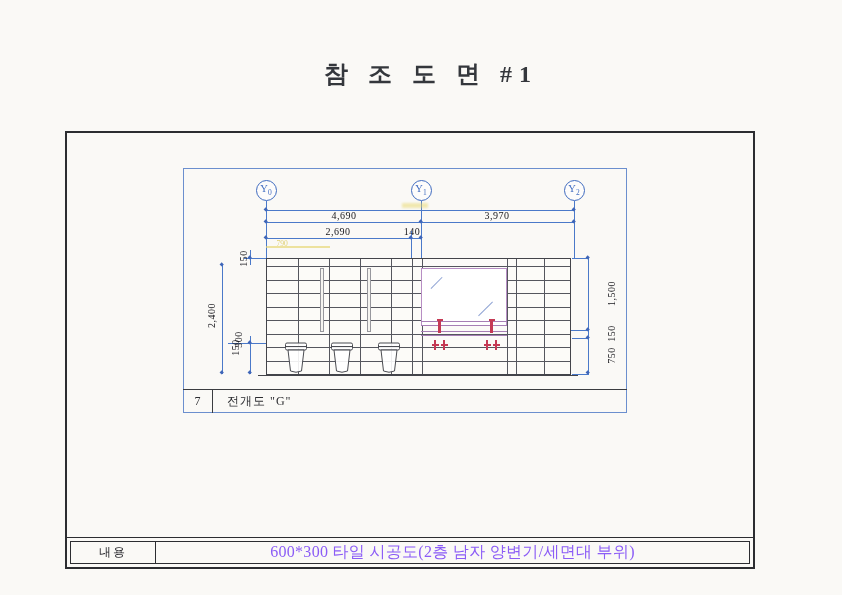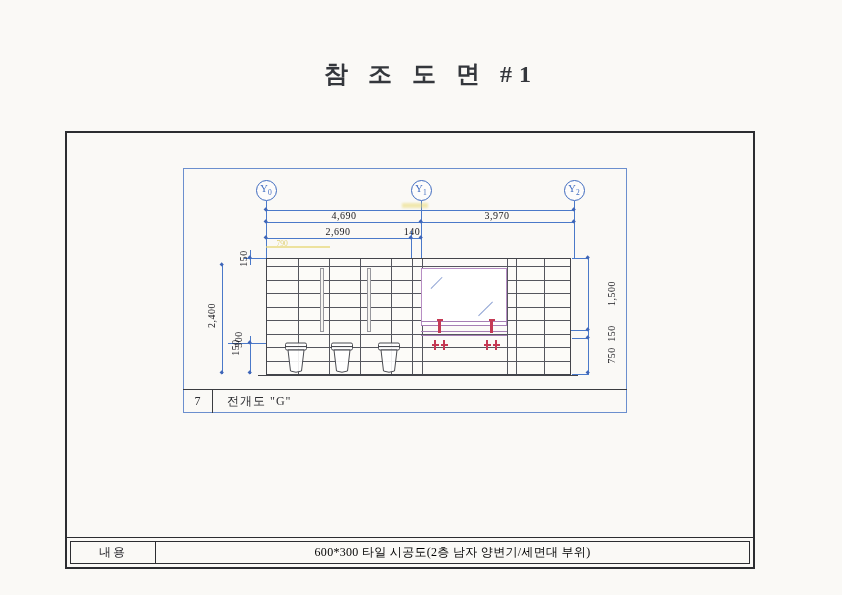--- a/index.html
+++ b/index.html
@@ -47,21 +47,21 @@
   .footer-inner{
     position:absolute;left:3px;right:3px;top:3px;bottom:3px;
     border:1.3px solid #2c2d31;display:flex;
   }
   .footer-label{
     width:84px;border-right:1.3px solid #2c2d31;display:flex;align-items:center;justify-content:center;
     font-size:12px;color:#26262b;letter-spacing:2px;
   }
   .footer-content{
     flex:1;display:flex;align-items:center;justify-content:center;
-    font-size:12px;color:#000000;letter-spacing:0.3px;
+    font-size:16px;color:#8b5cf6;letter-spacing:0.3px;
   }
   
   .ymark{
     position:absolute;width:21px;height:21px;border:1.4px solid #3f6bc0;border-radius:50%;
     box-sizing:border-box;color:#3f6bc0;font-size:10.5px;
     display:flex;align-items:center;justify-content:center;background:rgba(255,255,255,.5);
   }
   .ymark sub{font-size:7.5px;}
   
   .bh{position:absolute;height:1.1px;background:#4a79c9;}

